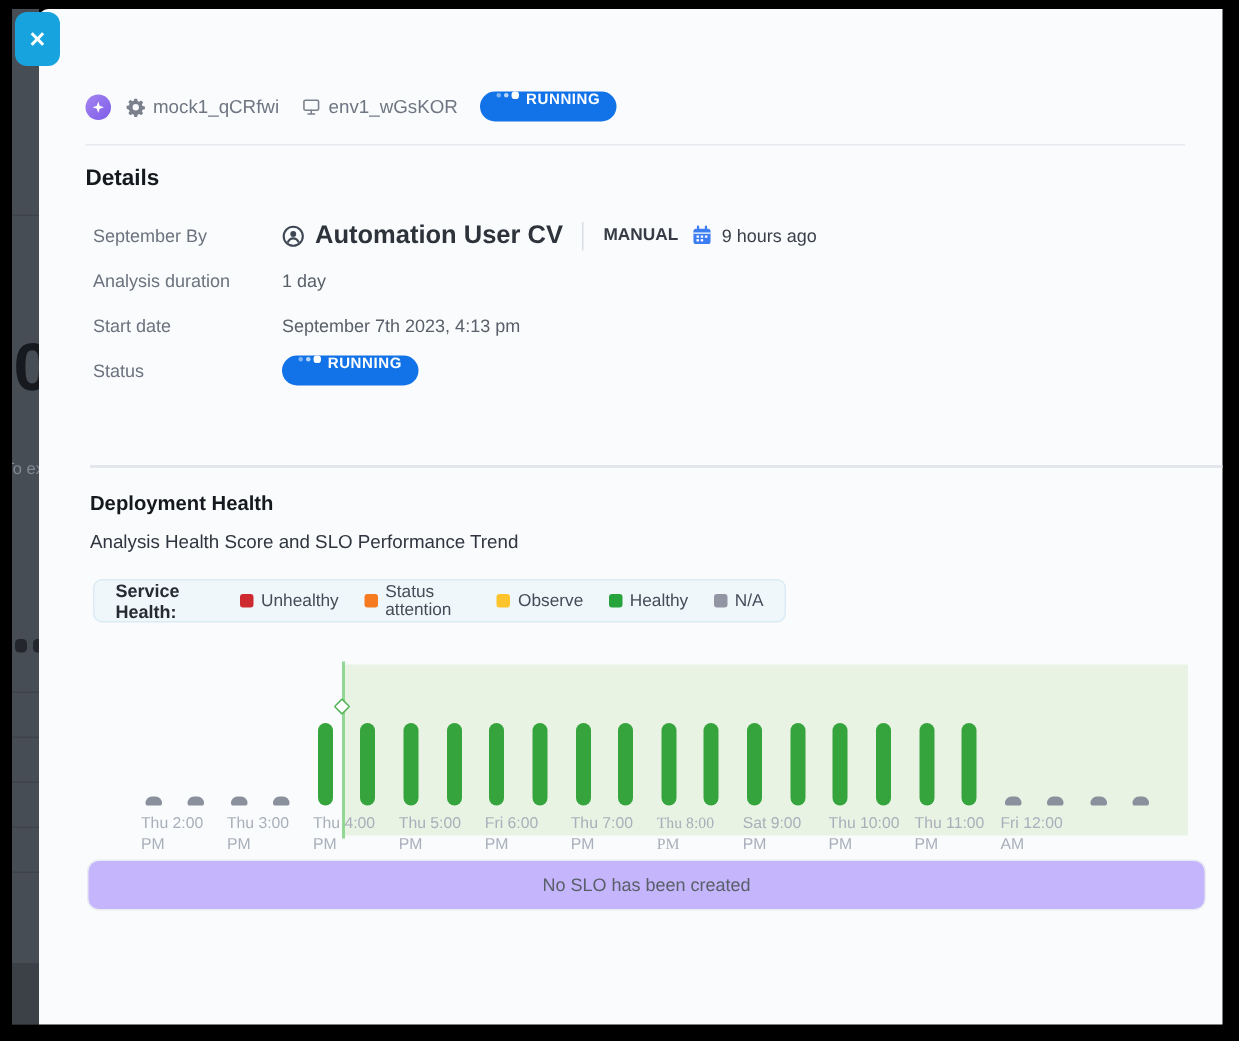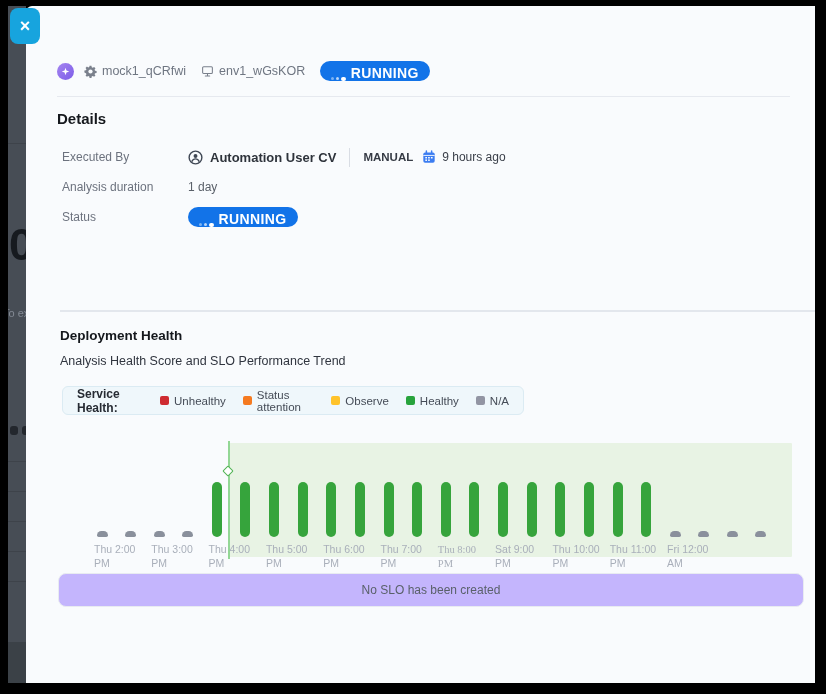--- a/index.html
+++ b/index.html
@@ -20,36 +20,36 @@
   .close-btn { position:absolute; left:10px; top:8px; width:30px; height:36px; background:#17A4DE; border:none;
     border-radius:8px; color:#fff; font-size:18px; font-weight:700; line-height:36px; text-align:center; cursor:pointer; z-index:5;
     font-family:"Liberation Sans","DejaVu Sans",sans-serif; }
 
   .title { position:absolute; left:31px; top:16px; font-size:15.5px; font-weight:700; color:#15181D; letter-spacing:-0.1px; }
 
   .meta-row { position:absolute; left:31px; top:54px; height:22px; display:flex; align-items:center; }
   .app-icon { width:17px; height:17px; border-radius:50%; background:linear-gradient(135deg,#A585F0,#7C5CE8);
     display:flex; align-items:center; justify-content:center; margin-right:10px; }
   .meta-item { display:flex; align-items:center; gap:5px; color:#6F7682; font-size:12.5px; margin-right:15px; }
-  .badge { display:inline-flex; align-items:flex-end; gap:5px; height:20px; padding:0 11px; background:#1273E8;
-    border-radius:10px; color:#fff; font-size:14px; font-weight:700; letter-spacing:0.4px; }
+  .badge { display:inline-flex; align-items:flex-start; gap:5px; height:20px; padding:0 11px; background:#1273E8;
+    border-radius:10px; color:#fff; font-size:10px; font-weight:700; letter-spacing:0.4px; }
   .run-dots { display:inline-flex; align-items:center; gap:2px; }
   .run-dots i { display:block; border-radius:50%; background:#fff; }
   .run-dots i:nth-child(1){ width:3px;height:3px;opacity:.45; }
   .run-dots i:nth-child(2){ width:3px;height:3px;opacity:.7; }
   .run-dots i:nth-child(3){ width:4.5px;height:4.5px;opacity:1; }
 
   .hdr-divider { position:absolute; left:31px; right:25px; top:90px; height:1px; background:#E6E9EF; }
 
   .details-heading { position:absolute; left:31px; top:104px; font-size:15px; font-weight:700; color:#15181D; }
   .details-rows { position:absolute; left:36px; top:136px; width:700px; }
   .d-row { display:flex; align-items:center; height:30px; }
   .d-label { width:126px; flex:0 0 126px; font-size:12px; color:#6C727E; }
   .d-value { font-size:12px; color:#5A6069; display:flex; align-items:center; }
-  .d-user { font-size:13px; font-weight:700; color:#2E333B; margin-left:7px; }
+  .d-user { font-size:17px; font-weight:700; color:#2E333B; margin-left:7px; }
   .v-sep { width:1px; height:19px; background:#D9DDE4; margin:0 13px; }
   .d-manual { font-size:11.5px; font-weight:700; color:#363B45; margin-right:9px; }
   .d-ago { font-size:12px; color:#3A3F49; margin-left:6px; }
 
   .section-divider { position:absolute; left:34px; right:0; top:304px; height:1.5px; background:#E3E7ED; }
   .dh-heading { position:absolute; left:34px; top:322px; font-size:13.5px; font-weight:700; color:#15181D; }
   .dh-subtitle { position:absolute; left:34px; top:348px; font-size:12.5px; color:#30353F; }
 
   .legend-box { position:absolute; left:36px; top:380px; width:462px; height:29px; background:#EFF7FB;
     border:1px solid #DBEBF3; border-radius:6px; display:flex; align-items:center; padding:0 14px; gap:17px; }
@@ -125,21 +125,21 @@
         <span>RUNNING</span>
       </span>
     </div>
 
     <div class="hdr-divider"></div>
 
     <div class="details-heading">Details</div>
 
     <div class="details-rows">
       <div class="d-row">
-        <span class="d-label">Executed By</span>
+        <span class="d-label">September By</span>
         <span class="d-value">
           <svg width="15" height="15" viewBox="0 0 16 16">
             <circle cx="8" cy="8" r="6.8" fill="none" stroke="#3F4754" stroke-width="1.5"></circle>
             <circle cx="8" cy="6.4" r="2.1" fill="#3F4754"></circle>
             <path d="M4 12.4c.9-1.9 2.4-2.9 4-2.9s3.1 1 4 2.9" fill="none" stroke="#3F4754" stroke-width="1.5"></path>
           </svg>
           <span class="d-user">Automation User CV</span>
           <span class="v-sep"></span>
           <span class="d-manual">MANUAL</span>
           <svg width="14" height="14" viewBox="0 0 16 16">
@@ -153,20 +153,24 @@
                 <rect x="3.8" y="10.8" width="1.9" height="1.7"></rect>
               <rect x="7" y="10.8" width="1.9" height="1.7"></rect>
             </g>
           </svg>
           <span class="d-ago">9 hours ago</span>
         </span>
       </div>
       <div class="d-row">
         <span class="d-label">Analysis duration</span>
         <span class="d-value">1 day</span>
+      </div>
+      <div class="d-row">
+        <span class="d-label">Start date</span>
+        <span class="d-value">September 7th 2023, 4:13 pm</span>
       </div>
       <div class="d-row">
         <span class="d-label">Status</span>
         <span class="d-value">
           <span class="badge">
             <span class="run-dots">
                 <i></i>
                 <i></i>
                 <i></i>
               </span>
@@ -245,21 +249,21 @@
         </div>
         <div class="x-label" style="left: 146.6px;">
           <div>Thu 4:00</div>
           <div>PM</div>
         </div>
         <div class="x-label" style="left: 203.9px;">
           <div>Thu 5:00</div>
           <div>PM</div>
         </div>
         <div class="x-label" style="left: 261.2px;">
-          <div>Thu 6:00</div>
+          <div>Fri 6:00</div>
           <div>PM</div>
         </div>
         <div class="x-label" style="left: 318.5px;">
           <div>Thu 7:00</div>
           <div>PM</div>
         </div>
         <div class="x-label" style="left: 375.8px; font-family: Liberation Serif, serif;">
           <div>Thu 8:00</div>
           <div>PM</div>
         </div>

